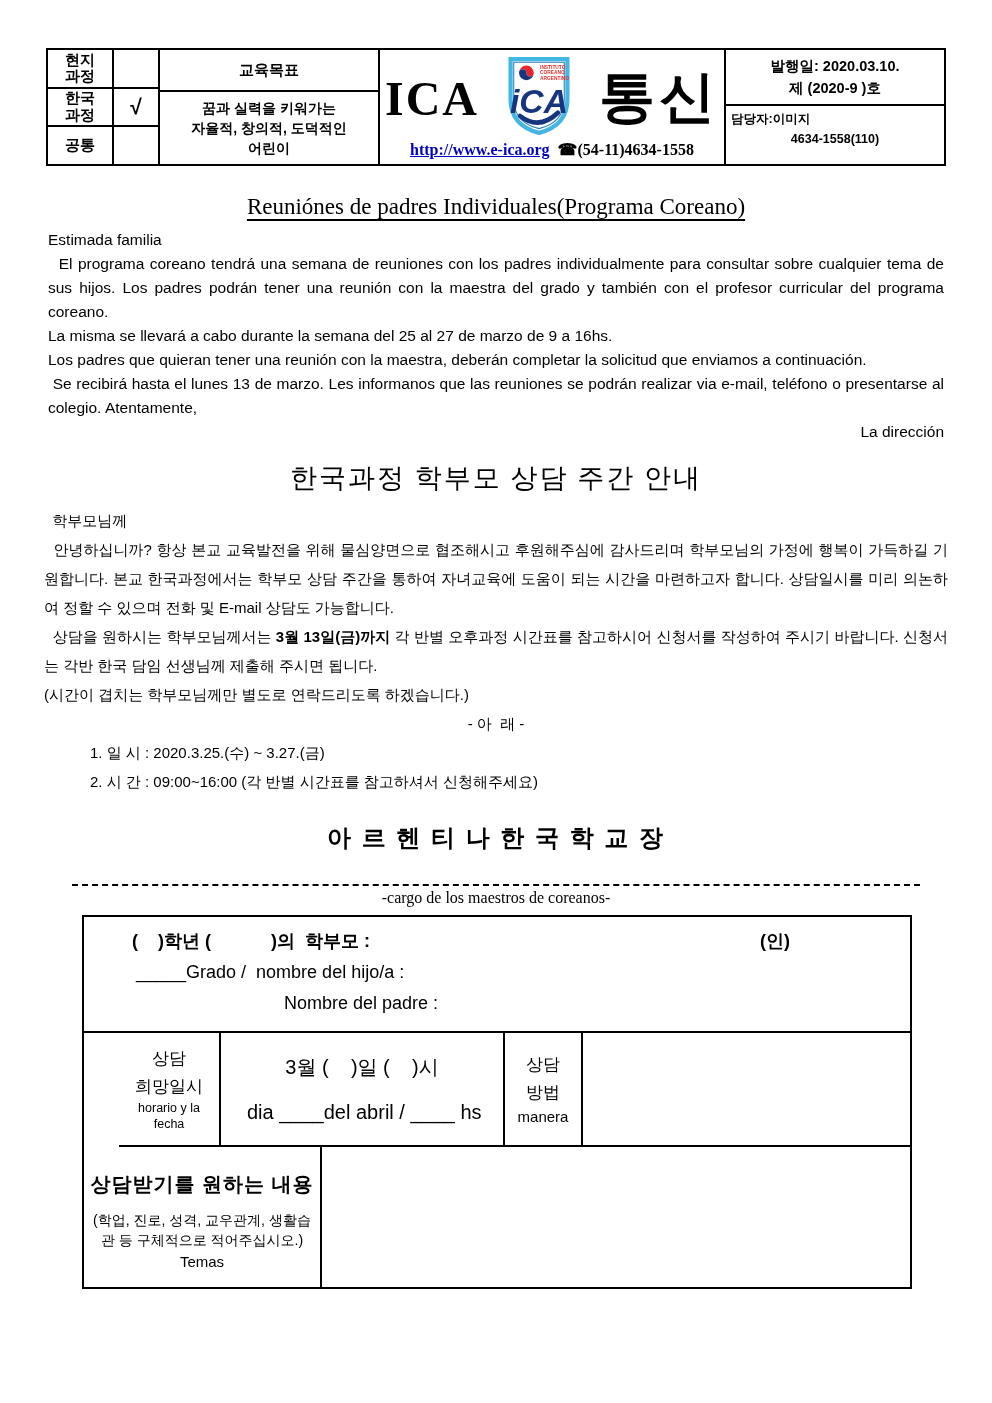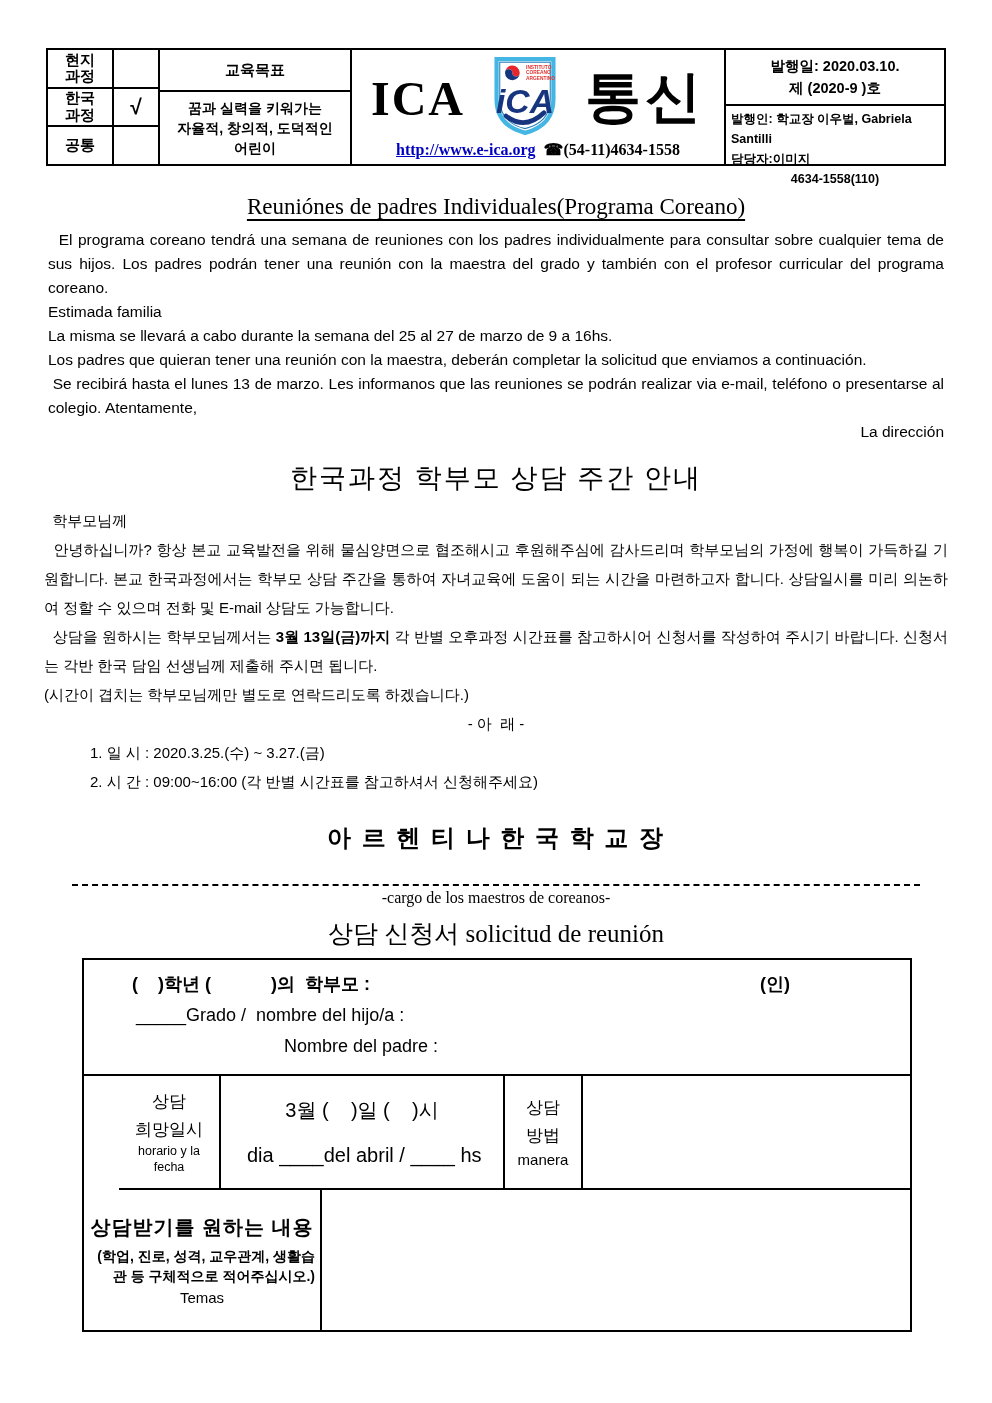--- a/index.html
+++ b/index.html
@@ -8,21 +8,21 @@
 
   
   .hdr { display:flex; border:2px solid #000; height:118px; margin:48px 46px 0; box-sizing:border-box; }
   .hdr-col { box-sizing:border-box; }
   .hdr-col1 { width:66px; border-right:2px solid #000; display:flex; flex-direction:column; }
   .hdr-col2 { width:46px; border-right:2px solid #000; display:flex; flex-direction:column; }
   .hc-row { flex:1; display:flex; flex-direction:column; align-items:center; justify-content:center;
             font-weight:bold; font-size:15px; line-height:1.12; border-bottom:2px solid #000; }
   .hc-row:last-child { border-bottom:none; }
   .check { font-size:21px; font-weight:bold; }
-  .hdr-col3 { width:192px; border-right:2px solid #000; display:flex; flex-direction:column; }
+  .hdr-col3 { width:220px; border-right:2px solid #000; display:flex; flex-direction:column; }
   .goal-title { height:40px; border-bottom:2px solid #000; display:flex; align-items:center; justify-content:center;
                 font-weight:bold; font-size:15px; }
   .goal-body { flex:1; display:flex; flex-direction:column; align-items:center; justify-content:center;
                font-weight:bold; font-size:14px; line-height:1.45; }
   .hdr-col4 { flex:1; border-right:2px solid #000; display:flex; flex-direction:column; align-items:center;
               justify-content:space-between; padding:4px 0 9px; }
   .brand-row { display:flex; align-items:center; gap:28px; margin-top:2px; }
   .brand-ica { font-family:"Liberation Serif", serif; font-weight:bold; font-size:48px; letter-spacing:2px; }
   .brand-tongsin { font-weight:bold; font-size:56px; letter-spacing:4px; }
   .url-row { font-size:16px; font-weight:bold; font-family:"Liberation Serif", serif; }
@@ -77,21 +77,21 @@
   .f-methods { flex:1; border-right:none; display:flex; flex-direction:column; justify-content:space-evenly;
                padding:3px 10px; font-size:17px; }
   .f-methods div { white-space:pre-wrap; }
   .m1 { display:flex; justify-content:space-between; align-items:baseline; }
   .m1-main { font-weight:bold; }
   .m1 small { font-size:11px; font-weight:normal; }
   .m-center { text-align:center; }
   .f-row3 { display:flex; height:140px; }
   .f-topics { width:238px; box-sizing:border-box; border-right:2px solid #000; padding:24px 5px 0; text-align:center; }
   .ft-title { font-weight:bold; font-size:20px; letter-spacing:1px; }
-  .ft-hint { font-size:14px; text-align:right; line-height:1.45; margin-top:5px; white-space:pre-wrap;font-weight:bold; }
+  .ft-hint { font-size:14px; text-align:center; line-height:1.45; margin-top:12px; white-space:pre-wrap; }
   .ft-label { font-size:15px; margin-top:2px; }
   .f-space { flex:1; }
 </style>
 </head>
 <body>
 
 <div class="page">
 
   <div class="hdr">
     <div class="hdr-col hdr-col1">
@@ -147,52 +147,50 @@
       <div class="url-row">
         <a class="url-link" href="#">http://www.e-ica.org</a><span class="phone">☎(54-11)4634-1558</span>
       </div>
     </div>
     <div class="hdr-col hdr-col5">
       <div class="issue-cell">
         <div>발행일: 2020.03.10.</div>
         <div>제 (2020-9 )호</div>
       </div>
       <div class="pub-cell">
-        <div>발행인: 학교장 이우벌, Gabriela Santilli</div>
         <div>담당자:이미지</div>
         <div class="pub-phone">4634-1558(110)</div>
       </div>
     </div>
   </div>
 
   <h1 class="es-title">Reuniónes de padres Individuales(Programa Coreano)</h1>
   <div class="es-body">
+    <p>Estimada familia</p>
     <p>  El programa coreano tendrá una semana de reuniones con los padres individualmente para consultar sobre cualquier tema de sus hijos. Los padres podrán tener una reunión con la maestra del grado y también con el profesor curricular del programa coreano.</p>
-    <p>Estimada familia</p>
     <p>La misma se llevará a cabo durante la semana del 25 al 27 de marzo de 9 a 16hs.</p>
     <p>Los padres que quieran tener una reunión con la maestra, deberán completar la solicitud que enviamos a continuación.</p>
     <p> Se recibirá hasta el lunes 13 de marzo. Les informanos que las reuniones se podrán realizar via e-mail, teléfono o presentarse al colegio. Atentamente,</p>
     <p class="sig-right">La dirección</p>
   </div>
 
   <h2 class="ko-title">한국과정 학부모 상담 주간 안내</h2>
   <div class="ko-body">
     <p>  학부모님께</p>
     <p>  안녕하십니까? 항상 본교 교육발전을 위해 물심양면으로 협조해시고 후원해주심에 감사드리며 학부모님의 가정에 행복이 가득하길 기원합니다. 본교 한국과정에서는 학부모 상담 주간을 통하여 자녀교육에 도움이 되는 시간을 마련하고자 합니다. 상담일시를 미리 의논하여 정할 수 있으며 전화 및 E-mail 상담도 가능합니다.</p>
     <p><span>  상담을 원하시는 학부모님께서는 </span><b>3월 13일(금)까지</b><span> 각 반별 오후과정 시간표를 참고하시어 신청서를 작성하여 주시기 바랍니다. 신청서는 각반 한국 담임 선생님께 제출해 주시면 됩니다.</span></p>
     <p>(시간이 겹치는 학부모님께만 별도로 연락드리도록 하겠습니다.)</p>
     <p class="ko-below">- 아  래 -</p>
     <p class="ko-item">1. 일 시 : 2020.3.25.(수) ~ 3.27.(금)</p>
     <p class="ko-item">2. 시 간 : 09:00~16:00 (각 반별 시간표를 참고하셔서 신청해주세요)</p>
   </div>
   <div class="ko-sig">아 르 헨 티 나   한 국 학 교 장</div>
 
   <div class="dash-divider"></div>
   <div class="divider-caption">-cargo de los maestros de coreanos-</div>
-  <h2 class="form-title">상담 신청서 solicitud de reunión</h2>
 
   <div class="form-table">
     <div class="f-row1">
       <div class="f-line1"><span>(    )학년 (            )의  학부모 :</span><span class="seal">(인)</span></div>
       <div class="f-line2">_____Grado /  nombre del hijo/a :</div>
       <div class="f-line3">Nombre del padre :</div>
     </div>
     <div class="f-row2">
       <div class="f-cell f-when-label">
         <span class="fwl-ko">상담</span>

